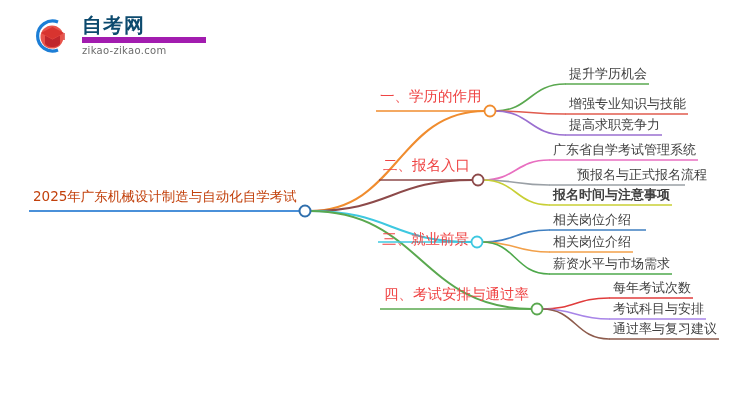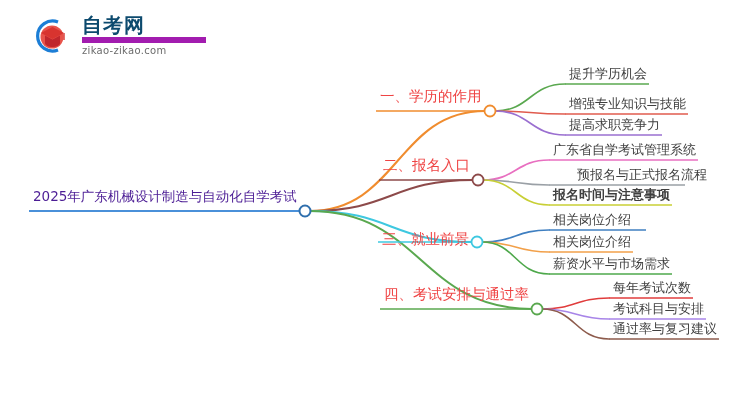--- a/index.html
+++ b/index.html
@@ -65,21 +65,21 @@
   }
 
   .node-text {
     position: absolute;
     color: #3a3a3a;
     white-space: nowrap;
     font-family: "DejaVu Sans", "Liberation Sans", sans-serif;
   }
   .root-text {
     font-size: 13.5px;
-    color: #4c1d95;
+    color: #c2410c;
   }
   .branch-text {
     font-size: 14.5px;
     color: #ef4444;
   }
   .leaf-text {
     font-size: 13px;
     color: #3f3f3f;
   }
 </style>

